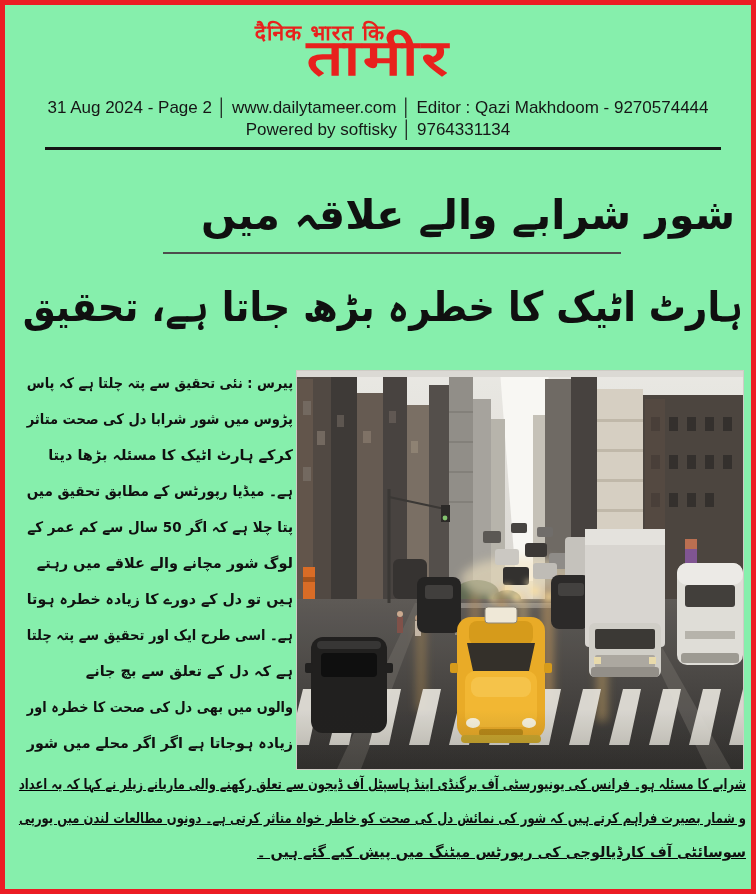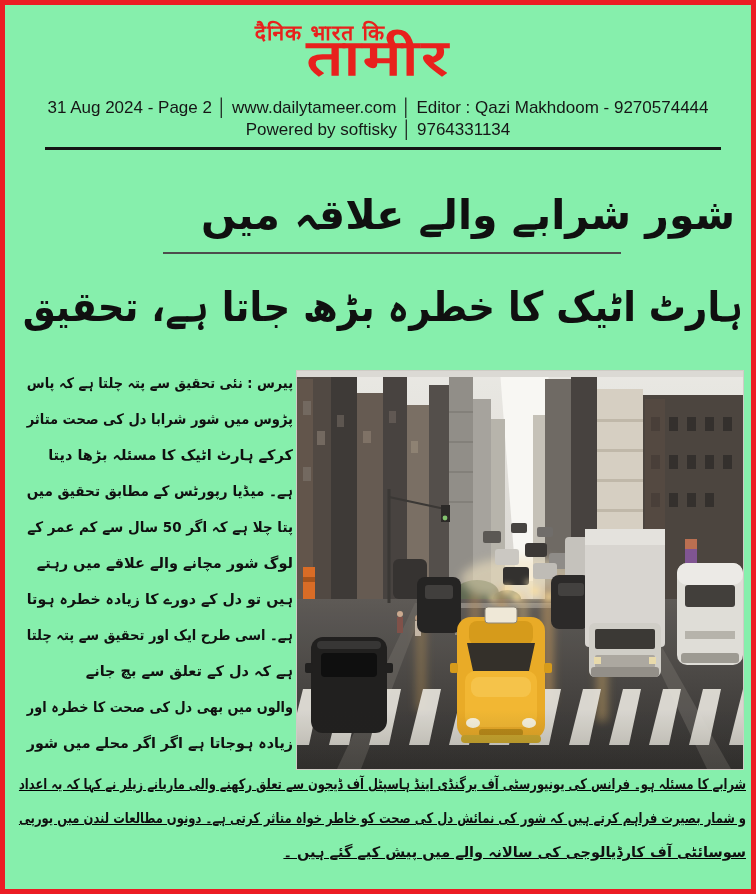--- a/index.html
+++ b/index.html
@@ -304,16 +304,16 @@
 
       <rect x="0" y="0" width="446" height="6" fill="#dad8d3"></rect>
       <rect x="0" y="338" width="446" height="60" fill="url(#vig)"></rect>
       <rect x="0" y="0" width="446" height="398" fill="#ffffff" opacity="0.04"></rect>
     </svg>
   </figure>
 
   <div class="bottom">
     <div class="bline urdu fitline" style="transform-origin: right center; transform: scaleX(0.791939);">شرابے کا مسئلہ ہو۔ فرانس کی یونیورسٹی آف برگنڈی اینڈ ہاسپٹل آف ڈیجون سے تعلق رکھنے والی ماریانے زیلر نے کہا کہ یہ اعداد</div>
     <div class="bline urdu fitline" style="transform-origin: right center; transform: scaleX(0.798024);">و شمار بصیرت فراہم کرتے ہیں کہ شور کی نمائش دل کی صحت کو خاطر خواہ متاثر کرتی ہے۔ دونوں مطالعات لندن میں یورپی</div>
-    <div class="bline urdu fitline">سوسائٹی آف کارڈیالوجی کی سالانہ والے میں پیش کیے گئے ہیں ۔</div>
+    <div class="bline urdu fitline">سوسائٹی آف کارڈیالوجی کی رپورٹس میٹنگ میں پیش کیے گئے ہیں ۔</div>
   </div>
 
 </div>
 
 </body></html>

